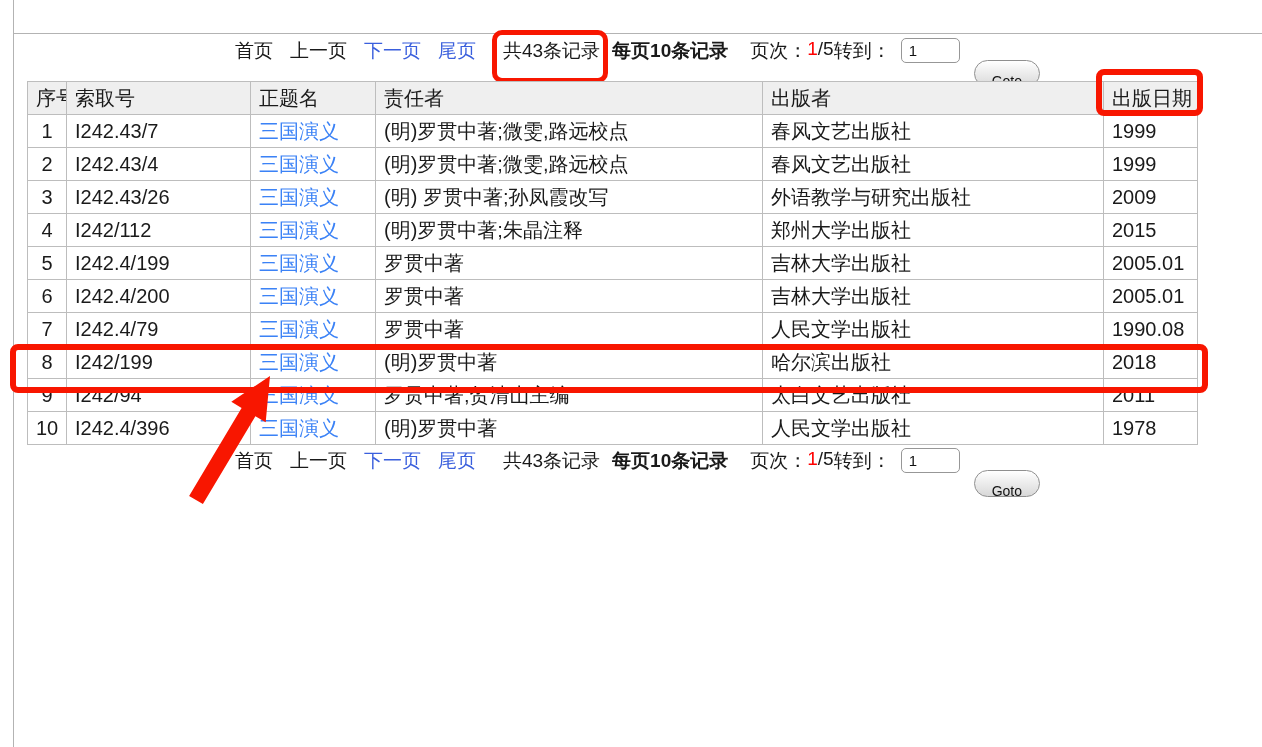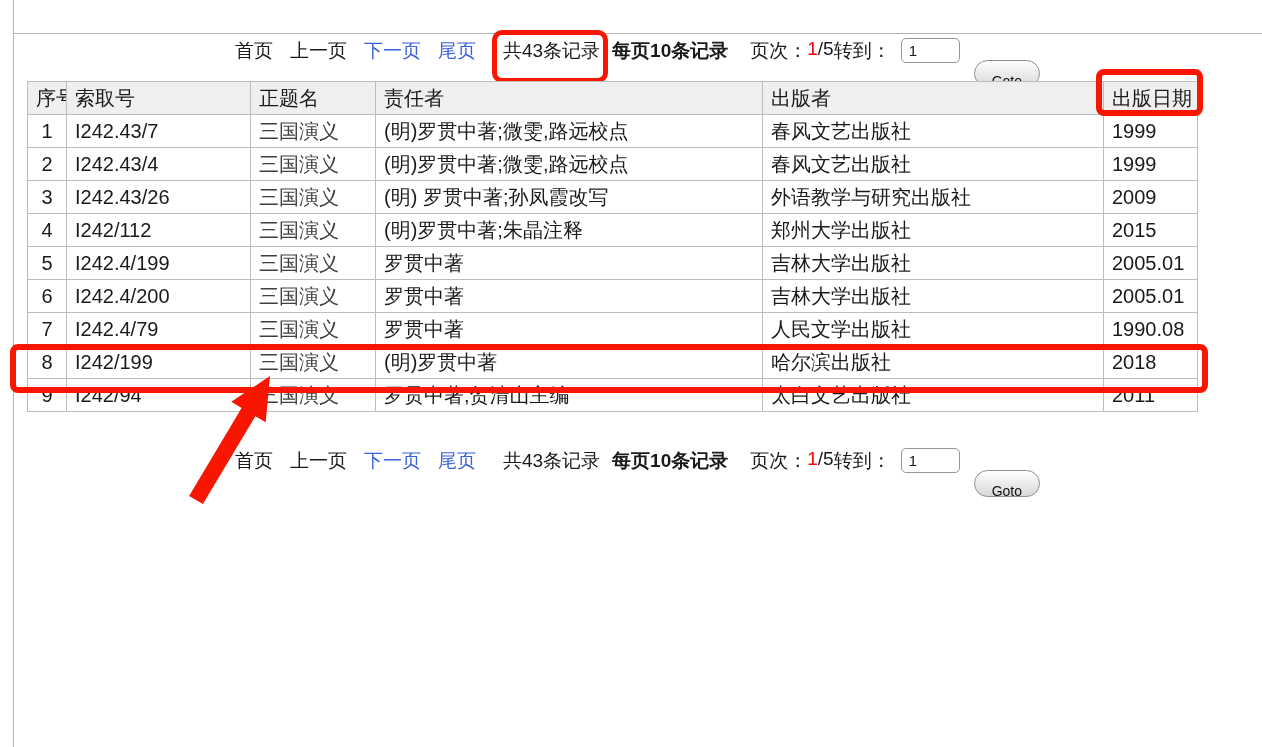--- a/index.html
+++ b/index.html
@@ -31,21 +31,21 @@
               background:linear-gradient(#ffffff,#d8d8d8); font-size:14px; color:#111;
               font-family:"Liberation Sans","DejaVu Sans",sans-serif; cursor:pointer;margin-top:22px; }
 
   
   .results { position:absolute; left:27px; top:81px; width:1170px;
              border-collapse:collapse; table-layout:fixed; font-size:20px; color:#1a1a1a; }
   .results th, .results td { border:1px solid #bdbdbd; height:32px; padding:0 8px;
              white-space:nowrap; overflow:hidden; font-weight:normal; text-align:left; }
   .results th { background:#efefef; }
   .results td.seq { text-align:center; padding:0 2px; }
-  .book-link { color:#404040; cursor:pointer; text-decoration:none; }
+  .book-link { color:#3b82f6; cursor:pointer; text-decoration:none; }
 
   
   .hl-pubdate { position:absolute; left:1096px; top:69px; width:95px; height:35px;
                 border:6px solid #f81600; border-radius:8px; pointer-events:none; z-index:5; }
   .hl-row8 { position:absolute; left:10px; top:344px; width:1186px; height:37px;
              border:6px solid #f81600; border-radius:8px; pointer-events:none; z-index:5; }
   .arrow-svg { position:absolute; left:0; top:0; pointer-events:none; z-index:6; }
   .big-note { position:absolute; left:142px; top:506px; font-size:56px; color:#f81600;
               white-space:nowrap; z-index:4; }
 </style>
@@ -160,20 +160,28 @@
           <td>2018</td>
         </tr>
         <tr>
           <td class="seq">9</td>
           <td>I242/94</td>
           <td><a class="book-link">三国演义</a></td>
           <td>罗贯中著;贺清山主编</td>
           <td>太白文艺出版社</td>
           <td>2011</td>
         </tr>
+        <tr>
+          <td class="seq">10</td>
+          <td>I242.4/396</td>
+          <td><a class="book-link">三国演义</a></td>
+          <td>(明)罗贯中著</td>
+          <td>人民文学出版社</td>
+          <td>1978</td>
+        </tr>
       </tbody>
   </table>
 
   <div class="pager pager-bottom">
     <span class="plink">首页</span>
     <span class="plink">上一页</span>
     <span class="plink blue">下一页</span>
     <span class="plink blue">尾页</span>
     <span class="total-wrap">
       <span>共43条记录</span>

